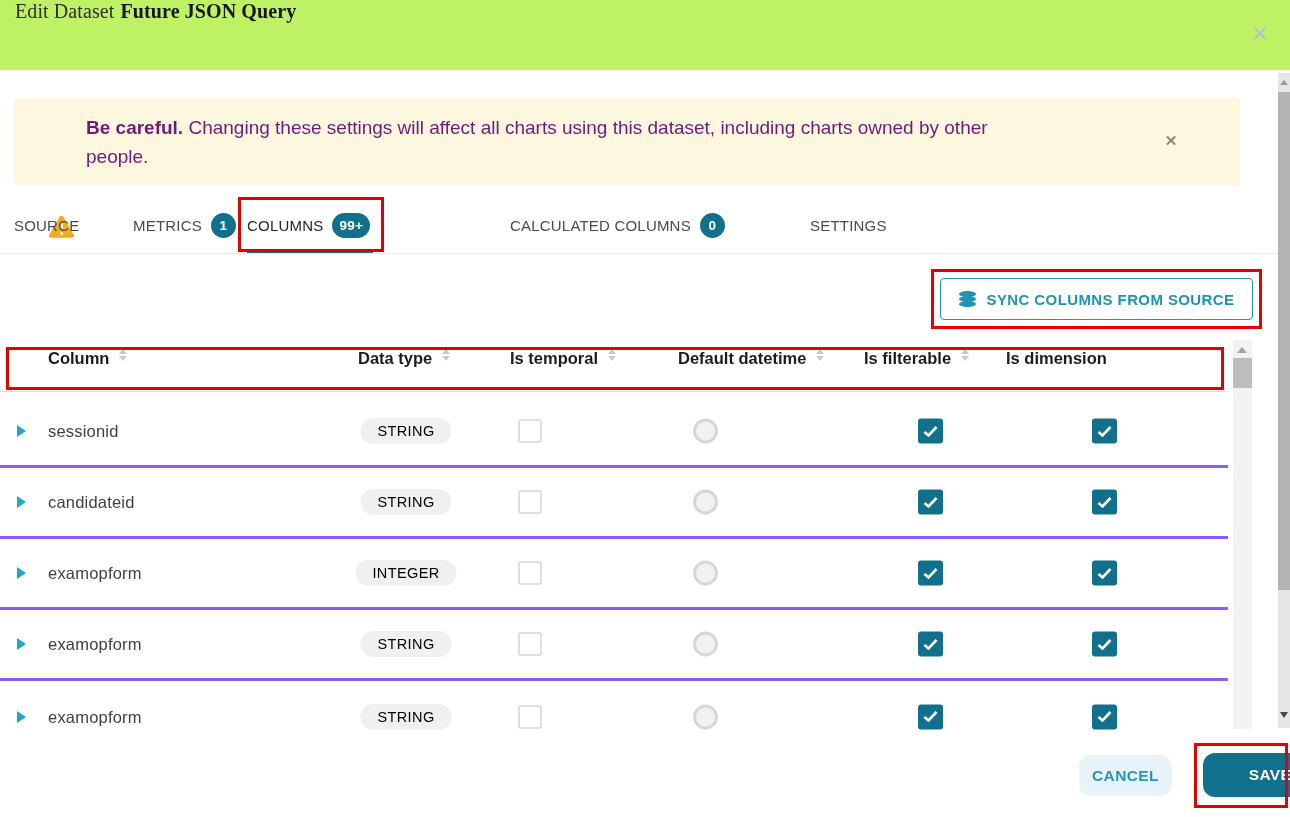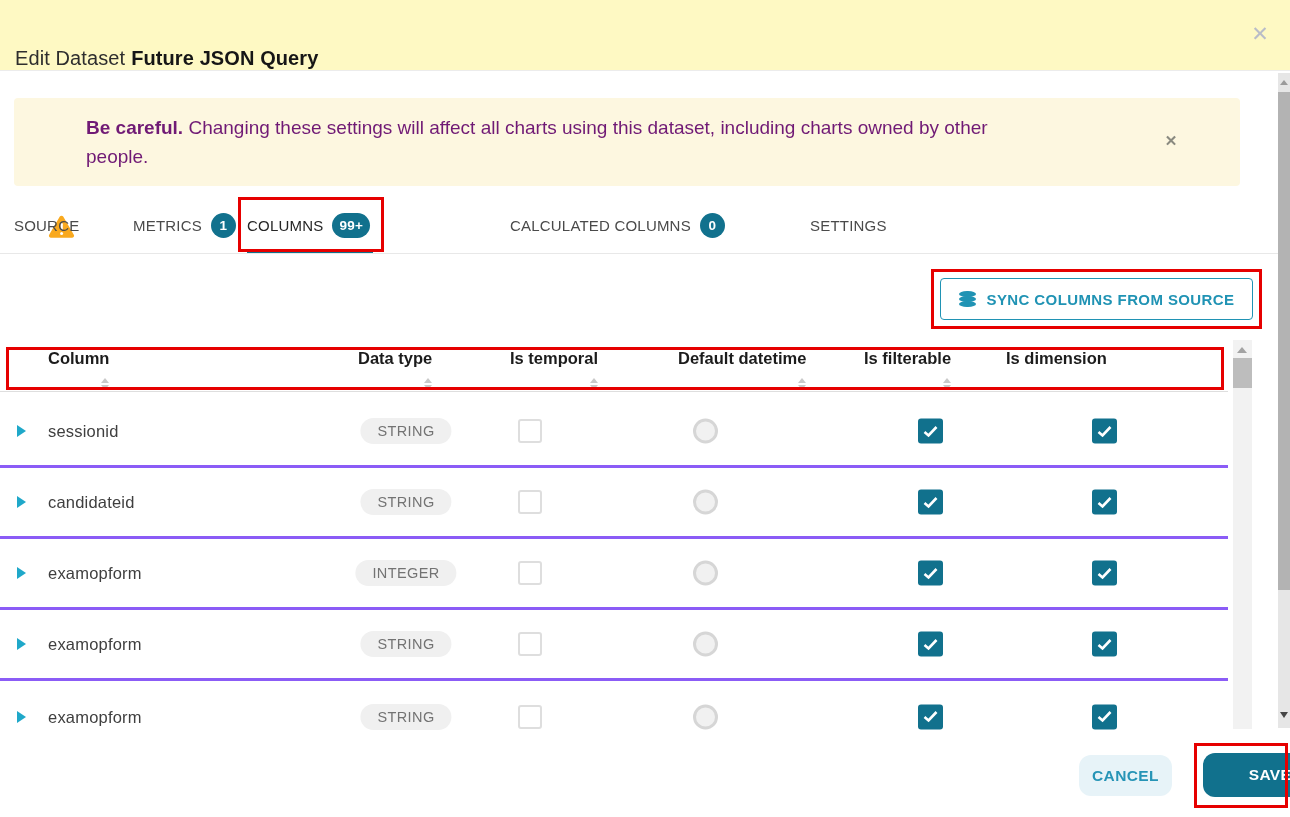--- a/index.html
+++ b/index.html
@@ -6,22 +6,22 @@
   body{
     width:1290px;height:817px;overflow:hidden;background:#fff;
     font-family:"Liberation Sans",sans-serif;
     -webkit-font-smoothing:antialiased;
   }
   .stage{position:relative;width:1290px;height:817px;background:#fff;}
 
   
   .modal-header{
     position:absolute;left:0;top:0;width:1290px;height:71px;
-    background:#fef9c3;border-bottom:1px solid #ececec;box-sizing:border-box;
-    display:flex;align-items:flex-end;padding-left:15px;
+    background:#bef264;border-bottom:1px solid #ececec;box-sizing:border-box;
+    display:flex;align-items:flex-start;padding-left:15px;font-family:Liberation Serif, serif;
   }
   .title{font-size:20px;color:#2e2e2e;letter-spacing:.1px;}
   .title .t-name{font-weight:700;color:#161616;margin-left:6px;}
   .modal-close{
     position:absolute;right:16px;top:20px;width:28px;height:28px;
     display:flex;align-items:center;justify-content:center;
     font-size:21px;color:#b9bdc8;cursor:pointer;
   }
 
   
@@ -64,37 +64,37 @@
     display:flex;align-items:center;justify-content:center;gap:11px;
     color:#2093b4;font-size:15px;font-weight:700;letter-spacing:.4px;cursor:pointer;
   }
   .db-icon{display:flex;flex-direction:column;align-items:center;}
   .db-disc{width:17px;height:6.5px;border-radius:50%;background:#2093b4;margin-top:-1.5px;}
   .db-disc:first-child{margin-top:0;}
 
   
   .th{
     position:absolute;top:349px;height:42px;
-    display:flex;align-items:flex-end;gap:10px;
-    font-weight:700;font-size:16.5px;color:#1c1c1c;cursor:pointer;flex-direction:column;
+    display:flex;align-items:flex-start;gap:10px;
+    font-weight:700;font-size:16.5px;color:#1c1c1c;cursor:pointer;
   }
   .sort{display:flex;flex-direction:column;gap:2px;}
   .tri-up{width:0;height:0;border-left:4.5px solid transparent;border-right:4.5px solid transparent;border-bottom:5px solid #c9c9c9;}
   .tri-down{width:0;height:0;border-left:4.5px solid transparent;border-right:4.5px solid transparent;border-top:5px solid #c9c9c9;}
   .header-line{position:absolute;left:0;top:391px;width:1228px;height:1px;background:#dedede;}
 
   
   .table-viewport{position:absolute;left:0;top:392px;width:1228px;height:339px;overflow:hidden;background:#fff;}
   .t-row{position:absolute;left:0;width:1228px;height:71px;border-bottom:3px solid #8b5cf6;box-sizing:border-box;}
   .cell{position:absolute;top:50%;transform:translateY(-50%);}
   .caret{left:17px;width:0;height:0;border-top:6px solid transparent;border-bottom:6px solid transparent;border-left:9px solid #1fa8c9;cursor:pointer;}
   .col-name{left:48px;font-size:16.5px;color:#3f3f3f;letter-spacing:.2px;}
   .type-badge{
     left:406px;transform:translate(-50%,-50%);
-    background:#f0f0f0;color:#737373;font-size:14.5px;letter-spacing:.4px;
+    background:#f0f0f0;color:#000000;font-size:14.5px;letter-spacing:.4px;
     padding:5px 17px;border-radius:14px;white-space:nowrap;
   }
   .cb-empty{left:518px;width:24px;height:24px;border:2px solid #dedede;border-radius:3px;background:#fff;box-sizing:border-box;cursor:pointer;}
   .radio-empty{left:693px;width:25px;height:25px;border:3px solid #d6d6d6;border-radius:50%;background:#f1f1f1;box-sizing:border-box;cursor:pointer;}
   .cb-checked{width:25px;height:25px;background:#11718d;border-radius:3px;display:flex;align-items:center;justify-content:center;cursor:pointer;}
   .cb-filterable{left:918px;}
   .cb-dimension{left:1092px;}
 
   
   .inner-sb-track{position:absolute;left:1233px;top:340px;width:19px;height:389px;background:#f2f2f2;}

